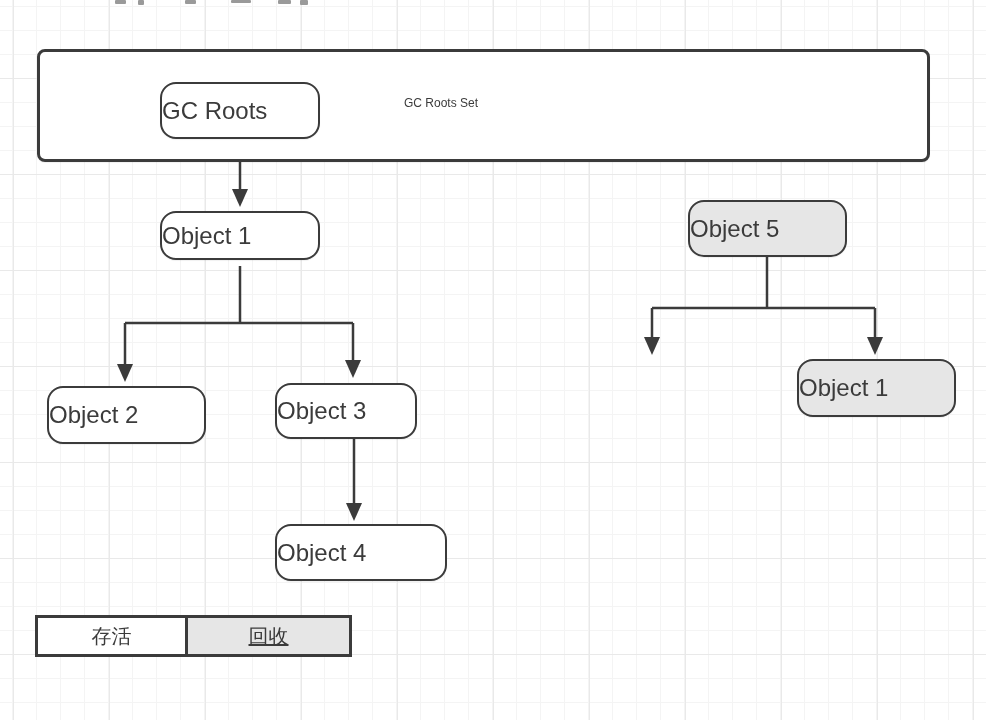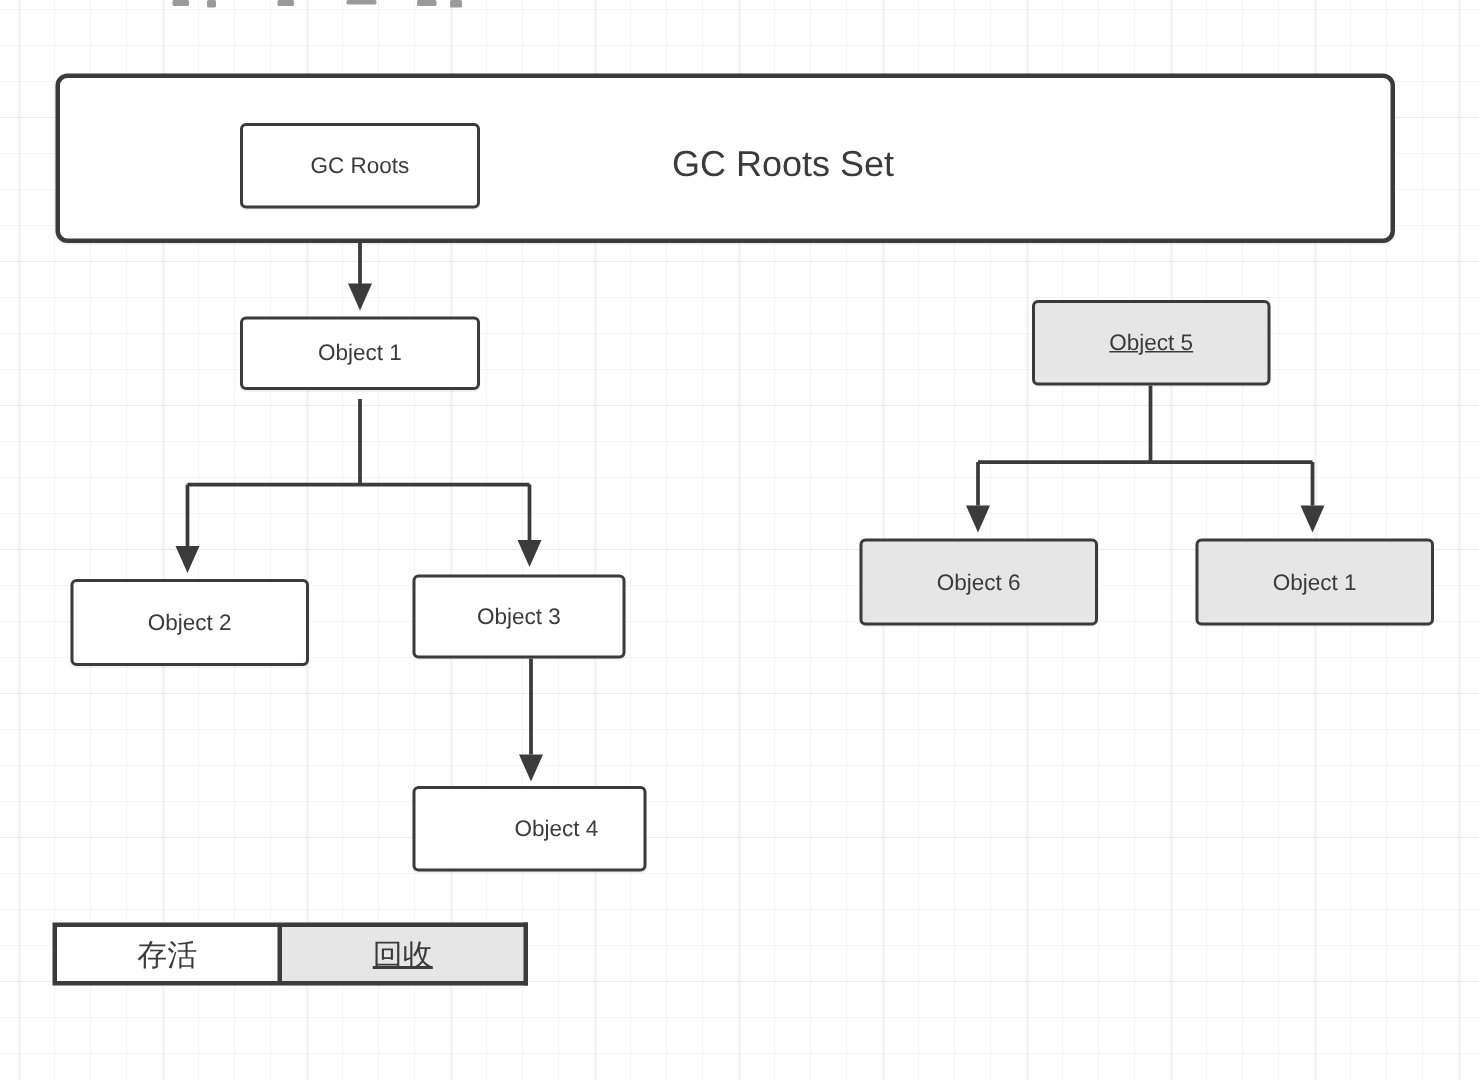--- a/index.html
+++ b/index.html
@@ -25,53 +25,51 @@
     position: absolute;
     top: 0;
     height: 4px;
     background: #9a9a9a;
     border-radius: 1px;
   }
   .node {
     position: absolute;
     box-sizing: border-box;
     border: 2.5px solid #3b3b3b;
-    border-radius: 4px;
+    border-radius: 16px;
     background: #ffffff;
     color: #3b3b3b;
-    font-size: 15px;
+    font-size: 24px;
     display: flex;
     align-items: center;
-    justify-content: center;
     box-shadow: 0 1px 1px rgba(0,0,0,0.06);
   }
   .node[data-variant="gray"] { background: #e6e6e6; }
   #root-container {
     position: absolute;
     left: 37px; top: 49px;
     width: 893px; height: 113px;
     box-sizing: border-box;
     border: 3px solid #3b3b3b;
     border-radius: 8px;
     background: #ffffff;
     box-shadow: 0 1px 1px rgba(0,0,0,0.06);
   }
   #root-container-label {
     position: absolute;
     left: 404px; top: 96px;
-    font-size: 24px;
+    font-size: 12px;
     color: #3b3b3b;
-    margin-left: 44px;
   }
   #gc-roots   { left: 160px; top:  82px; width: 160px; height: 57px; }
   #object-1   { left: 160px; top: 211px; width: 160px; height: 49px; }
   #object-2   { left:  47px; top: 386px; width: 159px; height: 58px; }
   #object-3   { left: 275px; top: 383px; width: 142px; height: 56px; }
-  #object-4   { left: 275px; top: 524px; width: 156px; height: 57px; padding-left: 36px; }
-  #object-5   { left: 688px; top: 200px; width: 159px; height: 57px; text-decoration: underline; }
+  #object-4   { left: 275px; top: 524px; width: 172px; height: 57px; }
+  #object-5   { left: 688px; top: 200px; width: 159px; height: 57px; }
   #object-6   { left: 573px; top: 359px; width: 159px; height: 58px; }
   #object-7   { left: 797px; top: 359px; width: 159px; height: 58px; }
   #legend {
     position: absolute;
     left: 35px; top: 615px;
     display: flex;
   }
   .legend-cell {
     box-sizing: border-box;
     height: 42px;
@@ -156,23 +154,20 @@
   </div>
   <div class="node" id="object-3" data-variant="white">
     <span>Object 3</span>
   </div>
   <div class="node" id="object-4" data-variant="white">
     <span>Object 4</span>
   </div>
   <div class="node" id="object-5" data-variant="gray">
     <span>Object 5</span>
   </div>
-  <div class="node" id="object-6" data-variant="gray">
-    <span>Object 6</span>
-  </div>
   <div class="node" id="object-7" data-variant="gray">
     <span>Object 1</span>
   </div>
 
   <div id="legend">
     <div class="legend-cell" id="legend-alive" data-variant="white">
       <span>存活</span>
     </div>
     <div class="legend-cell" id="legend-recycle" data-variant="gray">
       <span>回收</span>

